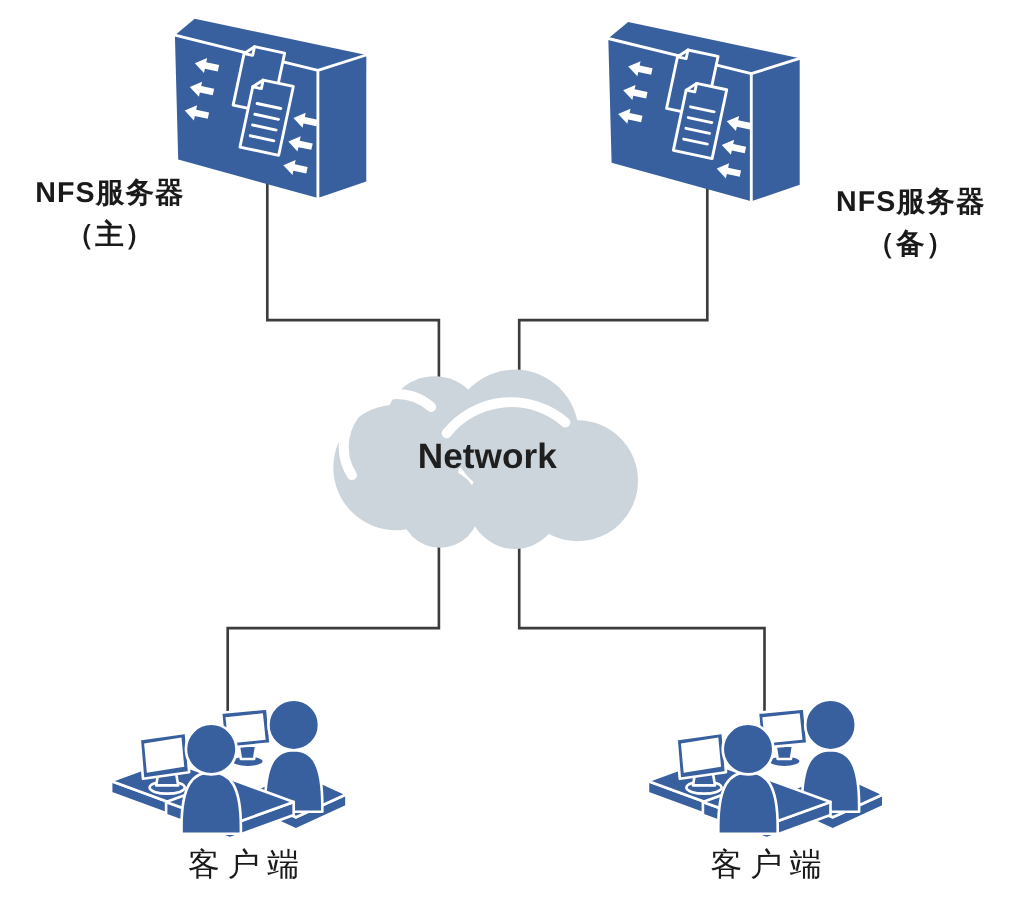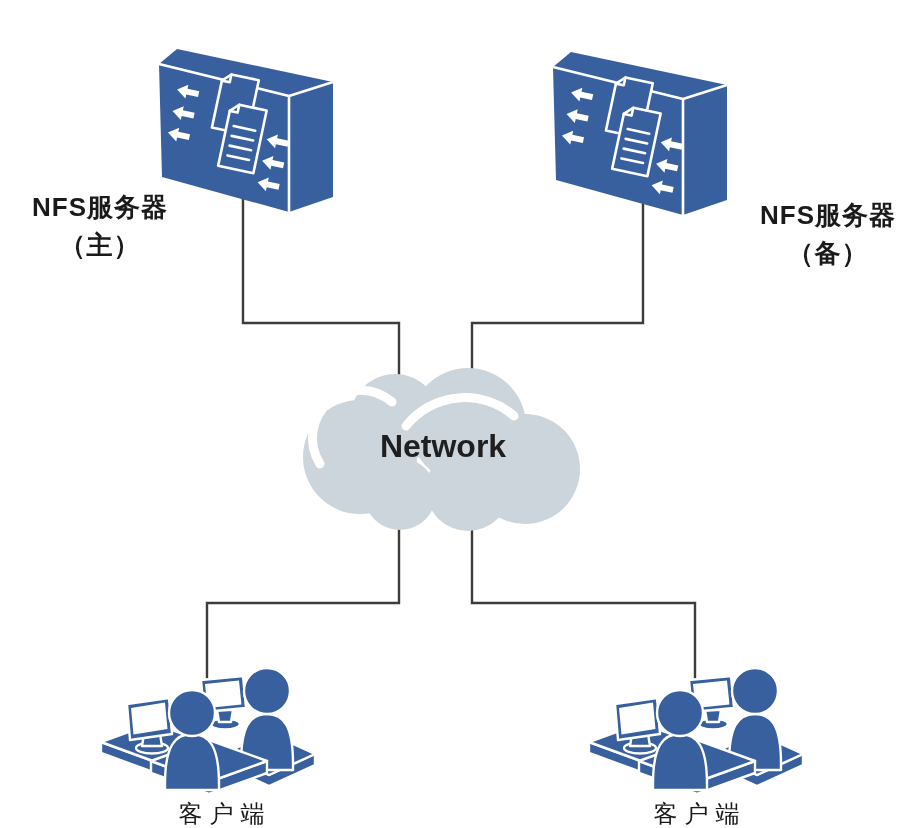--- a/index.html
+++ b/index.html
@@ -5,34 +5,34 @@
   :root{
     --blue:#38609F;
     --blue-dark:#2E5288;
     --cloud:#CDD5DC;
     --line:#3C3C3C;
     --txt:#1A1A1A;
   }
   html,body{margin:0;padding:0;background:#ffffff;}
   body{width:920px;height:828px;overflow:hidden;
        font-family:"Liberation Sans", sans-serif;}
-  .stage{position:relative;width:920px;height:600px;background:#ffffff;margin-top:32px;}
+  .stage{position:relative;width:920px;height:600px;background:#ffffff;}
   .abs{position:absolute;}
   svg{display:block;}
   .blue-fill{fill:var(--blue);}
   .blue-fill-w{fill:var(--blue);stroke:#ffffff;stroke-width:2.4;stroke-linejoin:round;}
   .white-fill{fill:#ffffff;}
   .white-stroke{fill:none;stroke:#ffffff;stroke-width:2.6;stroke-linecap:round;stroke-linejoin:round;}
   .white-stroke-thick{fill:none;stroke:#ffffff;stroke-width:9;stroke-linecap:round;}
   .page{fill:var(--blue);stroke:#ffffff;stroke-width:2.6;stroke-linejoin:round;}
   .cloud-lobe{fill:var(--cloud);}
   .connector{fill:none;stroke:var(--line);stroke-width:2.4;}
   .label{position:absolute;color:var(--txt);text-align:center;}
   .label-nfs{width:200px;font-weight:bold;font-size:26px;line-height:38px;letter-spacing:1px;}
-  .label-client{width:200px;font-size:24px;letter-spacing:7px;
+  .label-client{width:200px;font-size:29px;letter-spacing:7px;
                 font-family:Liberation Serif, serif;}
   .label-network{width:200px;font-weight:bold;font-size:32px;color:#1f1f1f;}
 </style>
 </head>
 <body>
 
 <div class="stage">
 
   <svg class="abs" style="left:0;top:0;" width="920" height="828" viewBox="0 0 920 828">
     <path class="connector" d="M243 158 V291 H399 V345"></path>

